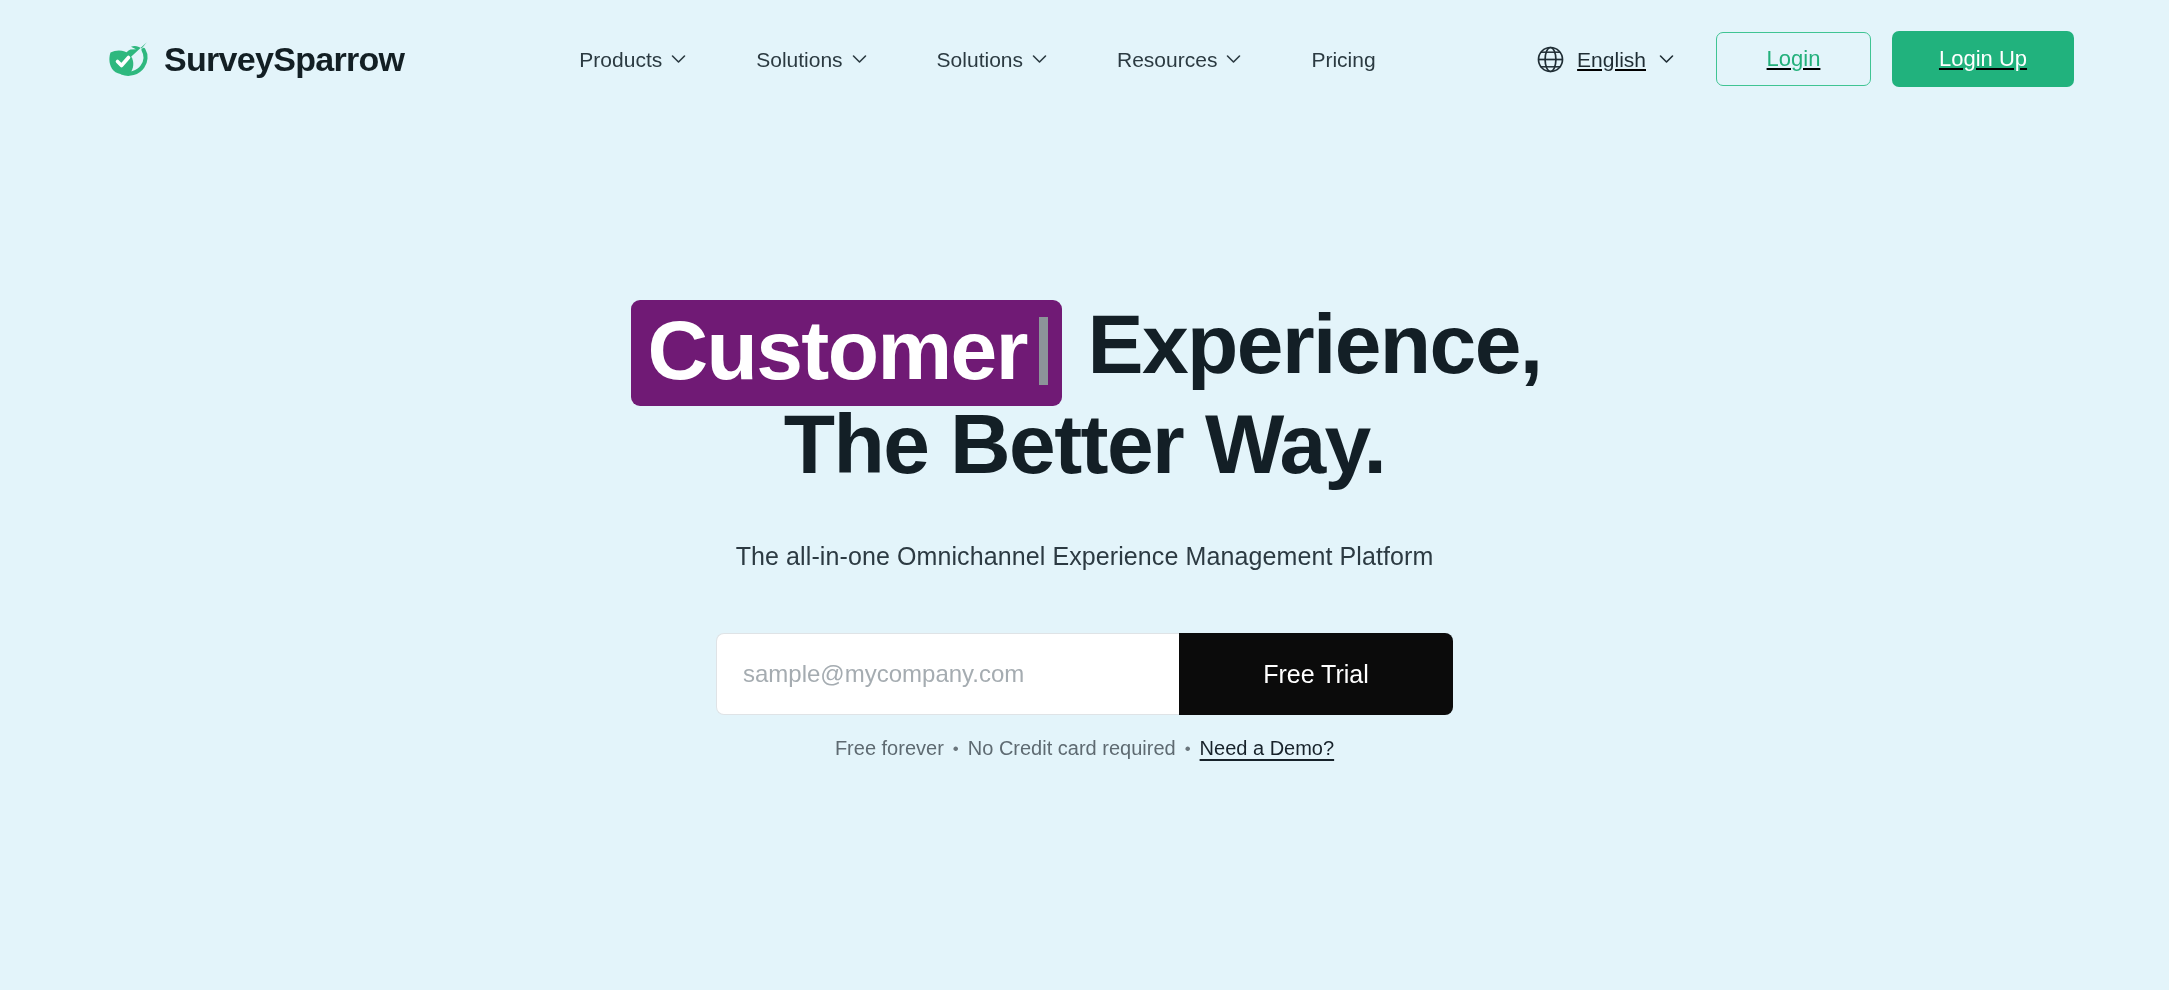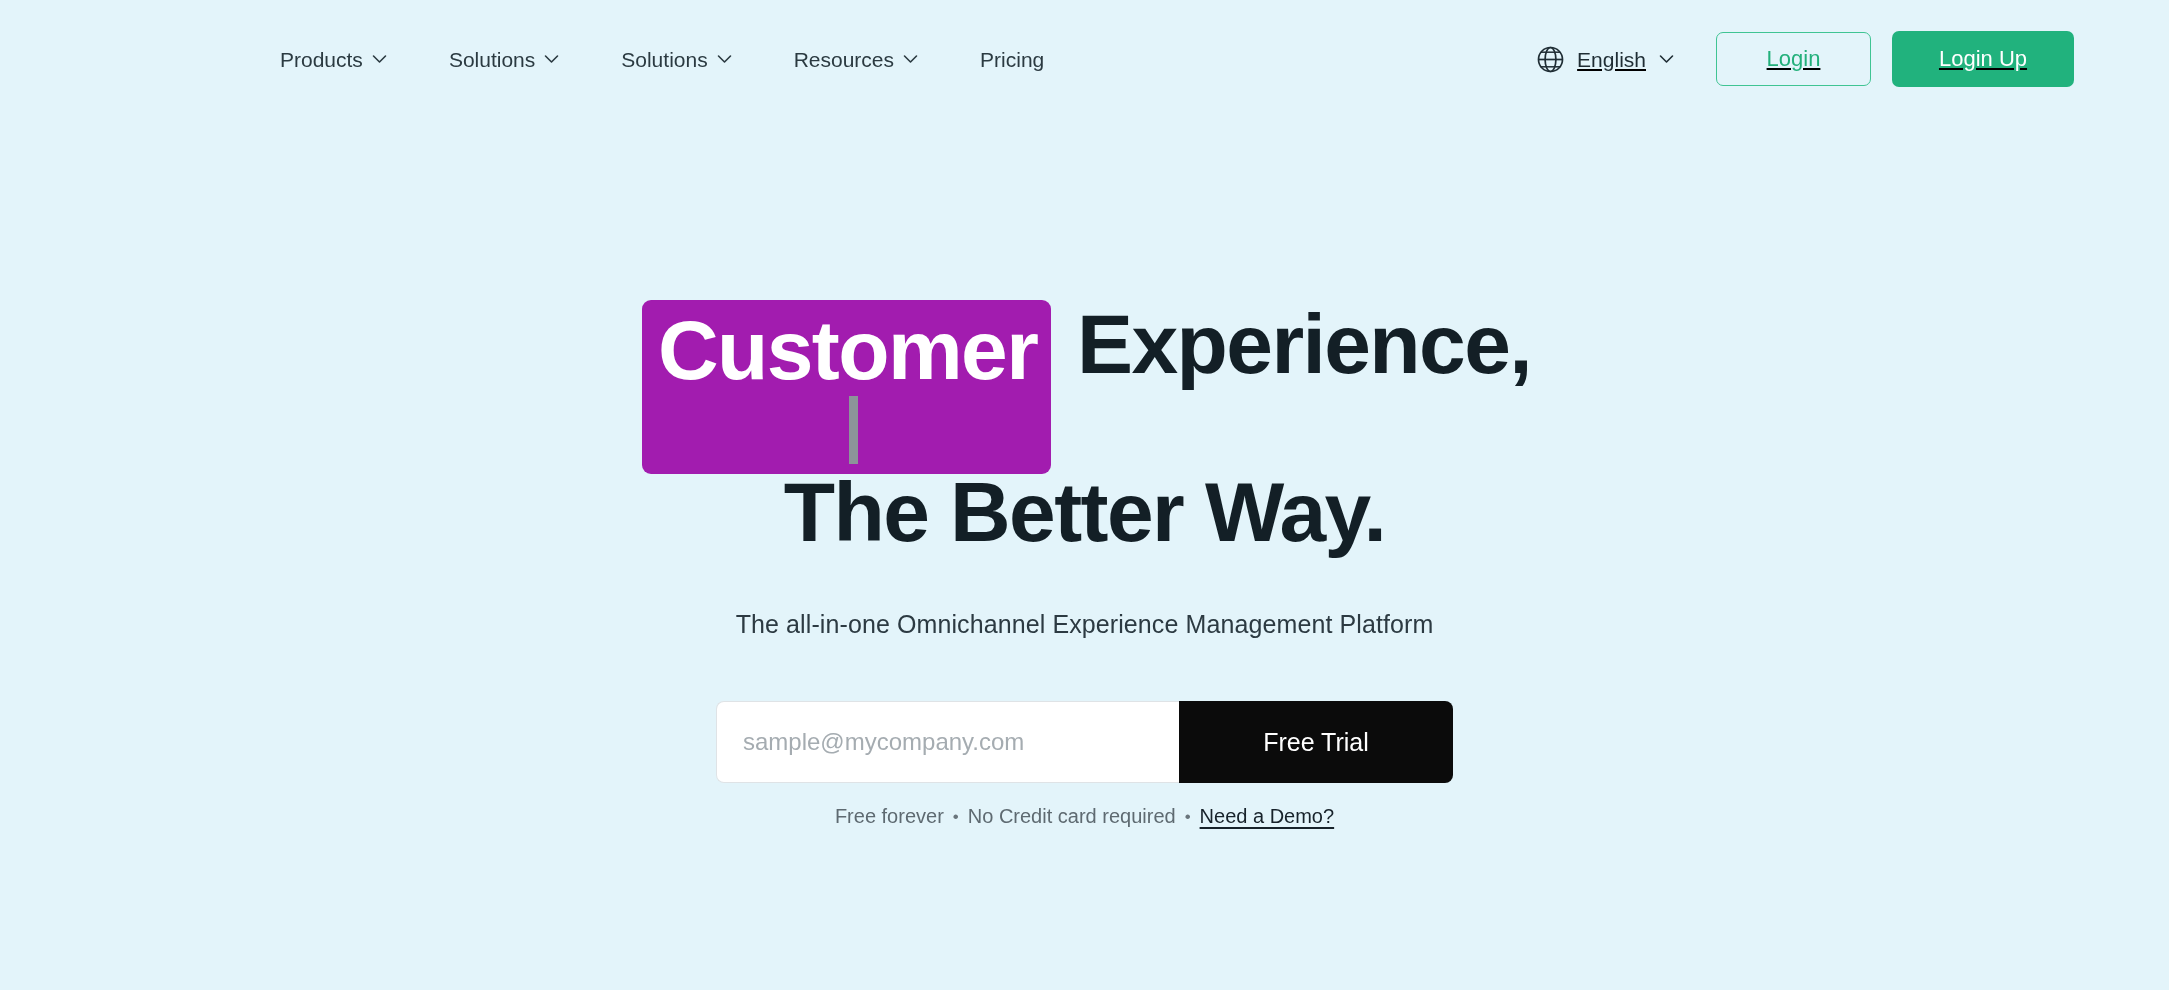--- a/index.html
+++ b/index.html
@@ -53,21 +53,21 @@
     font-weight: 700;
     letter-spacing: -0.7px;
     color: #131f24;
     line-height: 1;
     white-space: nowrap;
   }
 
   .nav {
     display: flex;
     align-items: center;
-    gap: 8px;
+    gap: 16px;
     margin-left: 148px;
     flex: 0 0 auto;
   }
   .nav-item {
     display: flex;
     align-items: center;
     gap: 9px;
     padding: 10px 27px;
     font-size: 21px;
     color: #2b3a41;
@@ -156,28 +156,27 @@
     line-height: 1.07;
     letter-spacing: -1.6px;
     color: #131f26;
     max-width: 1500px;
   }
   .headline .hl-line { display: block; white-space: nowrap; }
 
   .mark {
     display: inline-flex;
     align-items: center;
-    background: #a21caf;
+    background: #701a75;
     color: #ffffff;
     border-radius: 9px;
     padding: 6px 14px 10px 16px;
     margin: 0 4px;
     position: relative;
     top: 6px;
-    flex-direction: column;
   }
   .caret {
     display: inline-block;
     width: 9px;
     height: 68px;
     background: #8c9499;
     margin-left: 12px;
     vertical-align: middle;
   }
 
@@ -248,20 +247,29 @@
     text-align: center;
   }
 </style>
 </head>
 <body>
 
 <div class="page">
 
   <header class="header">
 
+    <div class="brand">
+      <svg class="brand-mark" viewBox="0 0 46 46">
+        <path d="M41.5 6.5 C41.5 6.5 38.5 10.5 36.5 12.5 C33.5 10 29.5 9.2 26 10.8 L31 13.2 L25.5 13.6 C20 16 17 22 18.5 27.8 L41.5 6.5 Z" fill="#2eb87e"></path>
+        <path d="M5.5 16.5 C12 13 20 14 24.5 18.5 C29 23 29.5 30.5 26 36 C20.5 39.5 13 39 8.5 34.5 C4 30 3.5 22 5.5 16.5 Z" fill="#2eb87e"></path>
+        <path d="M38.5 14 C41.5 19 41 25.5 37.5 30.5 C33 37 24 39.5 17 36.5" fill="none" stroke="#2eb87e" stroke-width="4.2" stroke-linecap="round"></path>
+        <path d="M12.5 25.5 L16.5 29.5 L23.5 21.5" fill="none" stroke="#ffffff" stroke-width="3.6" stroke-linecap="round" stroke-linejoin="round"></path>
+      </svg>
+      <span class="brand-name">SurveySparrow</span>
+    </div>
 
     <nav class="nav">
 
       <div class="nav-item">
         <span>Products</span>
         <svg class="chev" viewBox="0 0 15 10">
           <path d="M1.5 2 L7.5 8 L13.5 2" fill="none" stroke="#2b3a41" stroke-width="1.6" stroke-linecap="round" stroke-linejoin="round"></path>
         </svg>
       </div>
 

